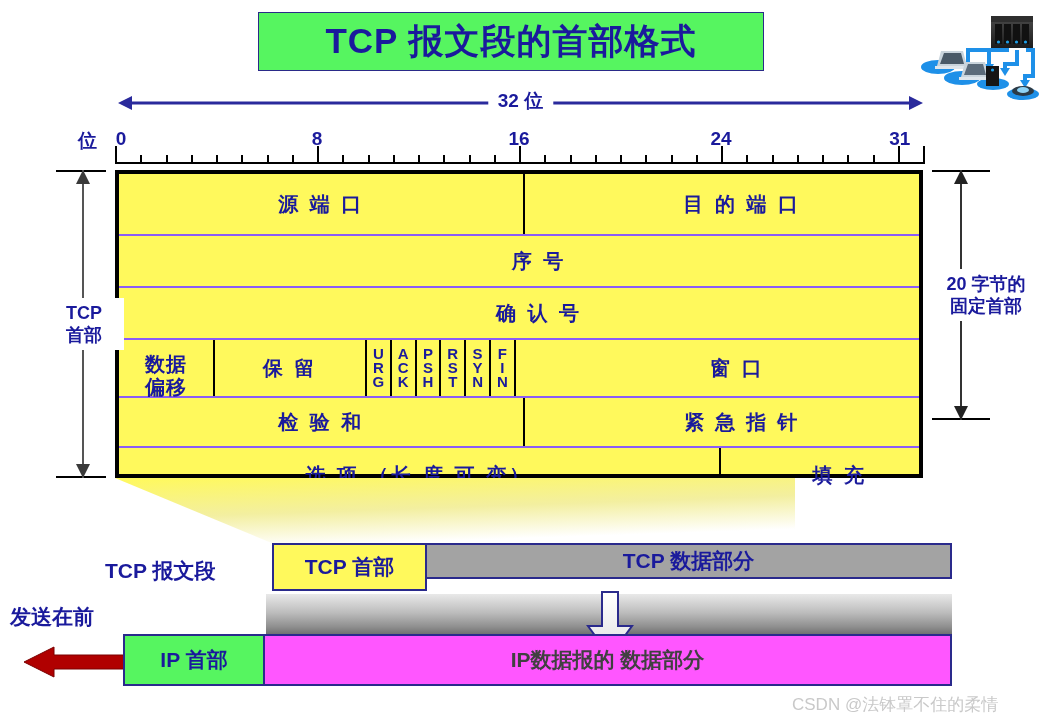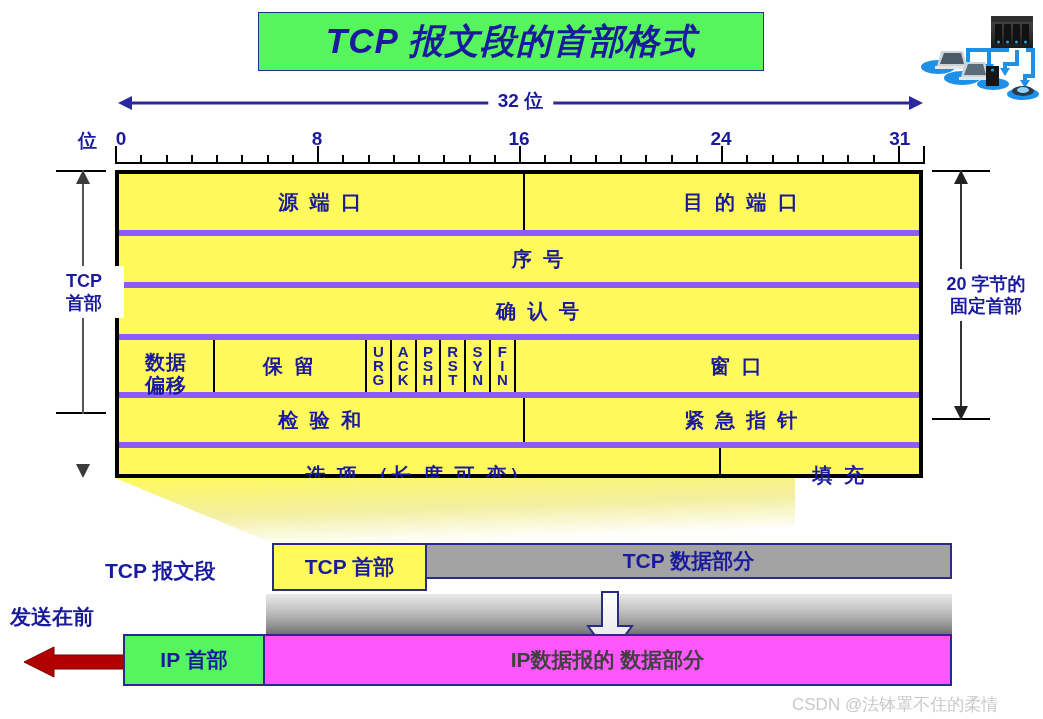--- a/index.html
+++ b/index.html
@@ -13,21 +13,20 @@
 
   
   #title-banner{
     left:258px;top:12px;width:504px;height:57px;
     background:#56F560;border:1px solid #2a2a88;
     display:flex;align-items:center;justify-content:center;
   }
   #title-banner .t{
     color:#1a1a9c;font-weight:bold;font-size:35px;letter-spacing:1px;
     white-space:nowrap;
-    font-style:italic;
   }
 
   
   #network-clip{left:905px;top:4px;width:135px;height:100px;}
 
   
   #bits-span{left:118px;top:92px;width:805px;height:22px;}
   #bits-span .lbl{
     position:absolute;left:50%;top:-4px;transform:translateX(-50%);
     background:#fff;padding:0 10px;color:#1a1a9c;font-weight:bold;font-size:19px;
@@ -46,40 +45,40 @@
   #ruler-baseline{left:115px;top:162px;width:808px;height:2px;background:#000;}
   #bit-word{
     left:78px;top:128px;color:#1a1a9c;font-weight:bold;font-size:19px;
   }
 
   
   #header-table{
     left:115px;top:170px;width:808px;height:308px;
     border:4px solid #000;background:#FFF95C;box-sizing:border-box;
   }
-  .hrow{display:flex;box-sizing:border-box;border-bottom:6px solid #8b5cf6;}
+  .hrow{display:flex;box-sizing:border-box;border-bottom:2px solid #8b5cf6;}
   .hrow:last-child{border-bottom:none;}
   .hcell{
     box-sizing:border-box;display:flex;align-items:center;justify-content:center;
     color:#1a1a9c;font-weight:bold;font-size:20px;letter-spacing:3px;
     border-right:2px solid #000;
   }
   .hcell:last-child{border-right:none;padding-left:40px;}
   .flagcell{
     box-sizing:border-box;border-right:2px solid #000;
     display:flex;flex-direction:column;align-items:center;justify-content:center;
     color:#1a1a9c;font-weight:bold;font-size:15px;line-height:14px;letter-spacing:0;
   }
   .stack2{
     display:flex;flex-direction:column;align-items:center;justify-content:center;
     line-height:23px;letter-spacing:1px;margin-top:16px;
   }
 
   
-  #left-bracket{left:56px;top:170px;width:58px;height:244px;}
+  #left-bracket{left:56px;top:170px;width:58px;height:308px;}
   #left-bracket .cap{position:absolute;left:0;width:50px;height:2px;background:#000;}
   #left-bracket .shaft{position:absolute;left:26px;top:0;bottom:0;width:2px;background:#555;}
   #left-bracket .lbl{
     position:absolute;left:-12px;top:50%;transform:translateY(-50%);
     width:80px;text-align:center;background:#fff;padding:4px 0;
     color:#1a1a9c;font-weight:bold;font-size:18px;line-height:22px;
   }
 
   
   #right-bracket{left:932px;top:170px;width:108px;height:250px;}

